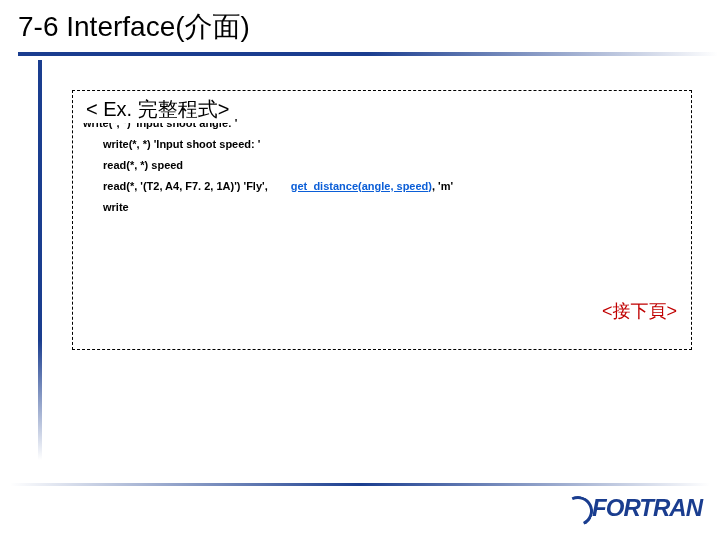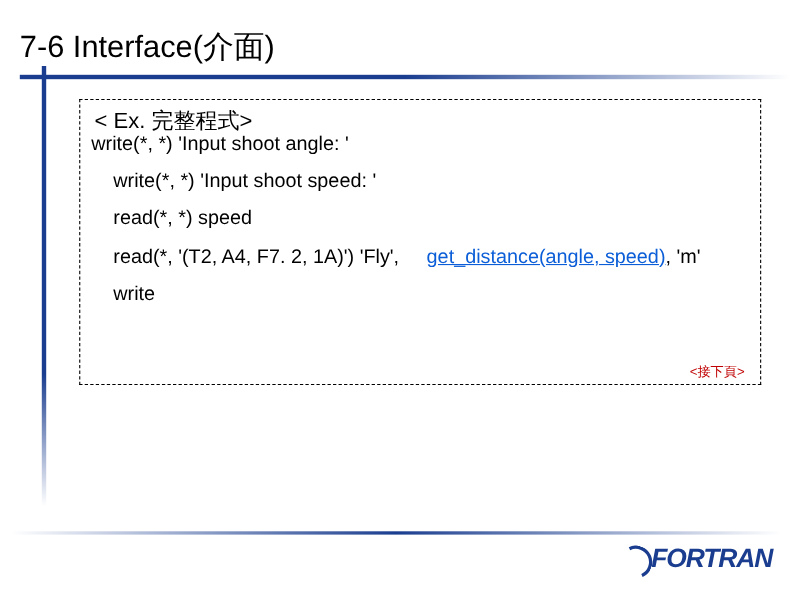--- a/index.html
+++ b/index.html
@@ -6,21 +6,20 @@
   body {
     width: 720px;
     height: 540px;
     background: #ffffff;
     font-family: Arial, "Microsoft JhengHei", sans-serif;
     position: relative;
     overflow: hidden;
   }
   .title-area {
     padding: 8px 0 0 18px;
-    margin-top: 16px;
   }
   .title {
     font-size: 28px;
     color: #000000;
     font-weight: normal;
   }
   .title-underline {
     margin-top: 6px;
     height: 4px;
     background: linear-gradient(to right, #1a3d8f 0%, #1a3d8f 50%, rgba(26,61,143,0) 100%);
@@ -48,38 +47,38 @@
     left: 82px;
     top: 96px;
     background: #ffffff;
     padding: 0 4px;
     font-size: 20px;
     color: #000000;
     z-index: 2;
   }
   .code-content {
     padding: 22px 6px 0 10px;
-    font-size: 18px;
-    font-weight: normal;
+    font-size: 11px;
+    font-weight: bold;
     color: #000000;
     line-height: 1.9;
   }
   .code-line { white-space: pre; }
   .indent1 { padding-left: 20px; }
   .hl {
     color: #0b5ed7;
     text-decoration: underline;
     margin-left: 20px;
   }
   .next-page {
     position: absolute;
     right: 14px;
-    bottom: 2px;
+    bottom: 26px;
     color: #c00000;
-    font-size: 12px;
+    font-size: 18px;
     font-weight: normal;
   }
   .footer-rule {
     position: absolute;
     left: 10px;
     right: 10px;
     bottom: 54px;
     height: 3px;
     background: linear-gradient(to right, rgba(26,61,143,0) 0%, #1a3d8f 50%, rgba(26,61,143,0) 100%);
   }

